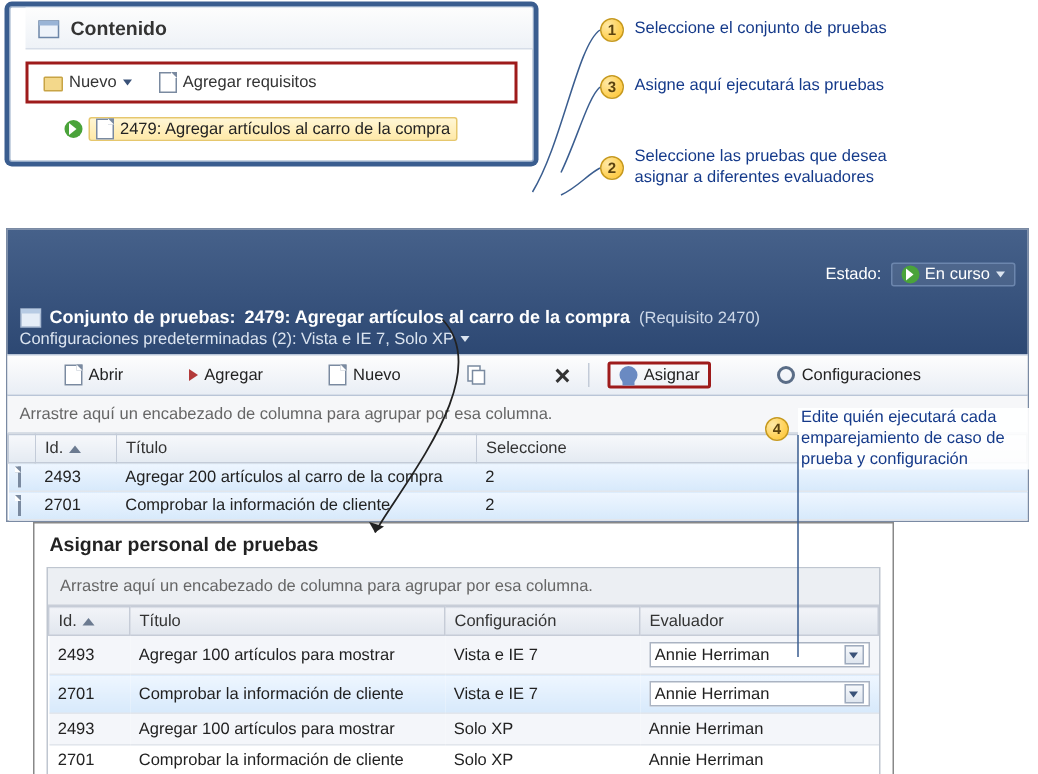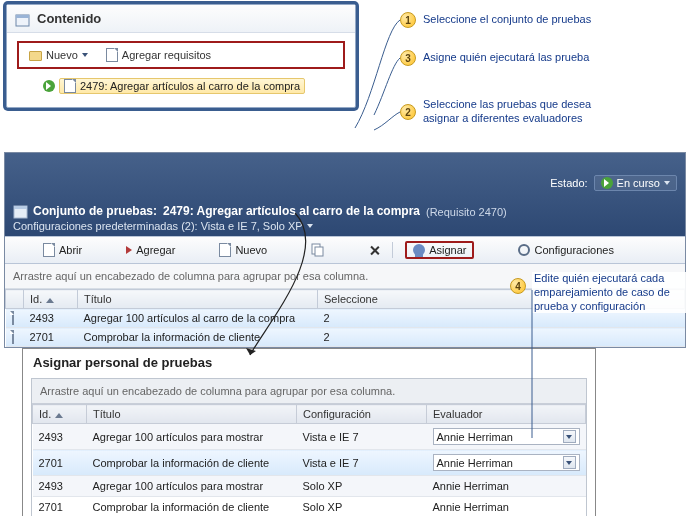--- a/index.html
+++ b/index.html
@@ -18,21 +18,21 @@
     width: 350px;
     background: #fff;
     border: 1px solid #94a9c6;
     box-shadow: 0 0 0 3px #3a5d8f;
     border-radius: 2px;
   }
   .contenido-header {
     padding: 6px 8px;
     background: linear-gradient(#fdfdfd,#eef2f7);
     border-bottom: 1px solid #d6dde8;
-    display: flex; align-items: flex-end; gap: 8px;
+    display: flex; align-items: flex-start; gap: 8px; margin-left: 10px;
   }
   .contenido-header .title { font-weight: bold; font-size: 13px; color: #333; }
   .contenido-body { padding: 8px 10px 12px 10px; }
   .toolbar-red {
     border: 2px solid #9e1b1b;
     padding: 3px 6px;
     display: flex; align-items: center; gap: 10px;
     background: #fff;
     margin-bottom: 8px;
   }
@@ -299,21 +299,21 @@
         <th style="width:18px"></th>
         <th style="width:54px"><span>Id.</span><span class="sort-arrow"></span></th>
         <th style="width:240px">Título</th>
         <th>Seleccione</th>
       </tr>
     </thead>
     <tbody id="grid-body">
         <tr class="selrow">
           <td><span class="ico-page"></span></td>
           <td>2493</td>
-          <td>Agregar 100 artículos al carro de la compra</td>
+          <td>Agregar 200 artículos al carro de la compra</td>
           <td>2</td>
         </tr>
         <tr class="selrow">
           <td><span class="ico-page"></span></td>
           <td>2701</td>
           <td>Comprobar la información de cliente</td>
           <td>2</td>
         </tr>
       </tbody>
   </table>
@@ -373,21 +373,21 @@
           </tr>
         </tbody>
     </table>
   </div>
 </div>
 
 <div class="badge" style="left:400px;top:12px">1</div>
 <div class="callout" style="left:421px;top:13px">Seleccione el conjunto de pruebas</div>
 
 <div class="badge" style="left:400px;top:50px">3</div>
-<div class="callout" style="left:421px;top:51px">Asigne quién ejecutará las prueba</div>
+<div class="callout" style="left:421px;top:51px">Asigne aquí ejecutará las pruebas</div>
 
 <div class="badge" style="left:400px;top:104px">2</div>
 <div class="callout" style="left:421px;top:98px;width:200px">Seleccione las pruebas que desea asignar a diferentes evaluadores</div>
 
 <div class="badge" style="left:510px;top:278px">4</div>
 <div class="callout" style="left:532px;top:272px;width:174px">Edite quién ejecutará cada emparejamiento de caso de prueba y configuración</div>
 
 <svg class="connector" style="left:0;top:0" width="692" height="516">
   <path d="M 355 128 C 375 95, 385 30, 400 20" stroke="#3a5d8f" fill="none" stroke-width="1"></path>
   <path d="M 374 115 C 385 92, 392 65, 400 58" stroke="#3a5d8f" fill="none" stroke-width="1"></path>

